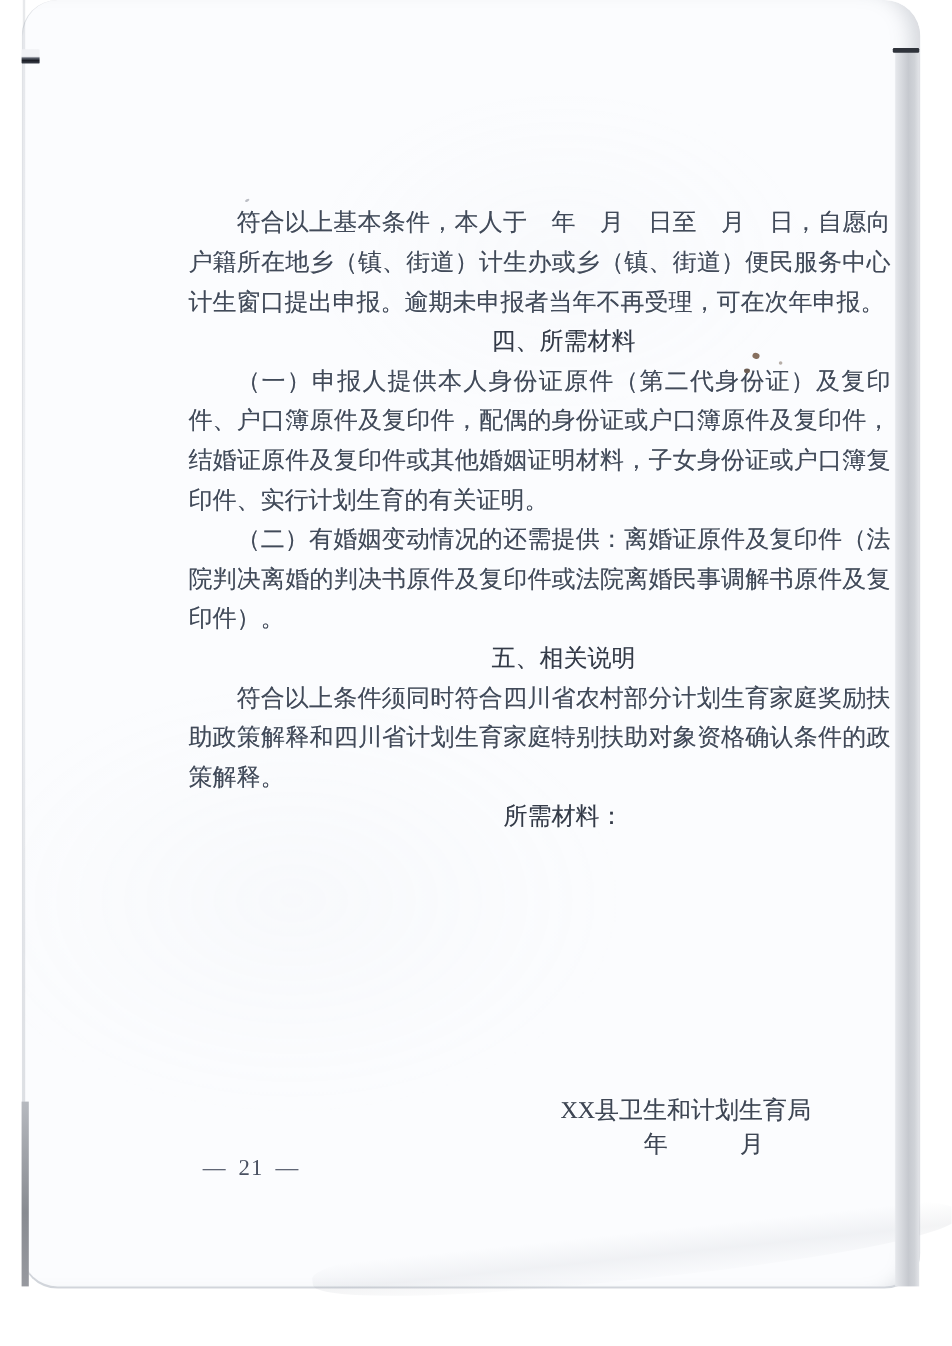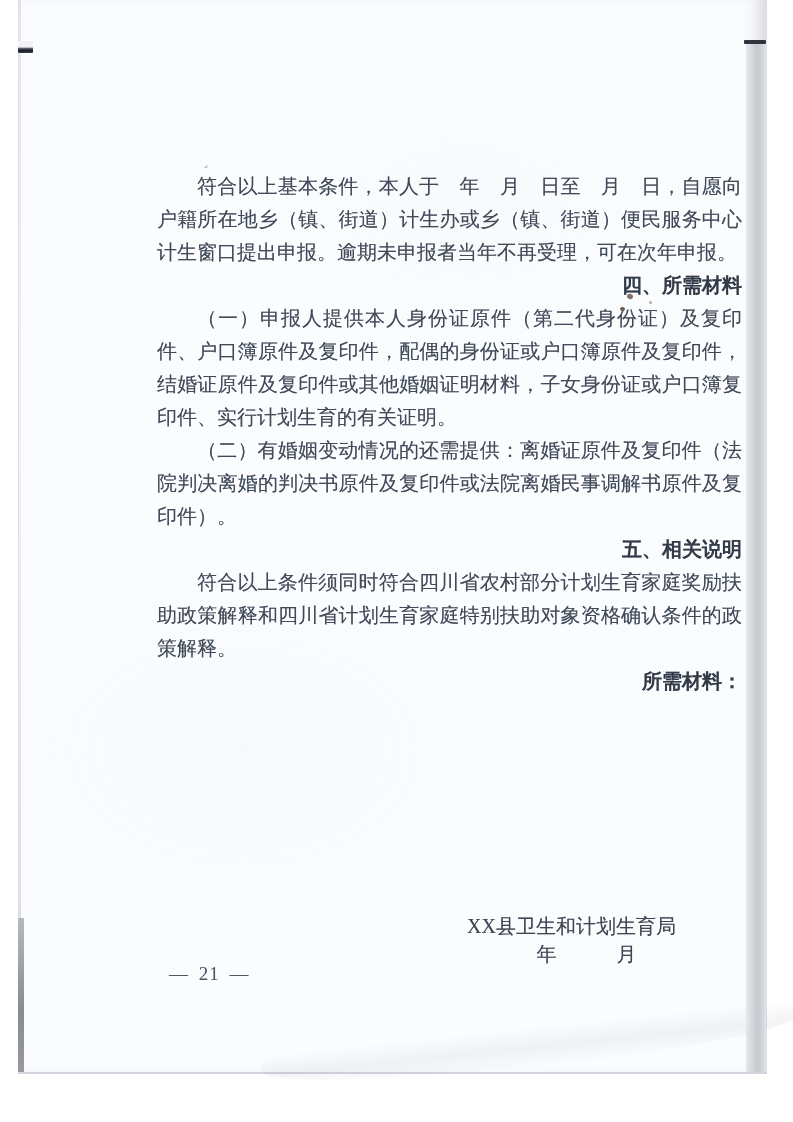--- a/index.html
+++ b/index.html
@@ -18,20 +18,21 @@
   .page {
     position: absolute;
     left: 18px; top: 0; width: 748px; height: 1072px;
     background:
       radial-gradient(ellipse 300px 200px at 60% 20%, rgba(205,210,220,0.05), rgba(205,210,220,0) 70%),
       radial-gradient(ellipse 400px 260px at 30% 70%, rgba(200,206,216,0.06), rgba(200,206,216,0) 70%),
       #fbfcfe;
     border-left: 1px solid rgba(168,173,183,0.35);
     border-bottom: 2px solid rgba(176,181,189,0.55);
     box-shadow: inset -18px 0 16px -10px rgba(120,126,138,0.28);
+    border-radius: 30px;
   }
   
   .edge-band {
     position: absolute;
     left: 746px; top: 42px; width: 20px; height: 1030px;
     background: linear-gradient(to right, #e6e8ec 0%, #c6c9cf 55%, #cfd2d7 80%, #e2e4e8 100%);
   }
   .edge-cap {
     position: absolute;
     left: 744px; top: 40px; width: 22px; height: 4px;
@@ -79,23 +80,23 @@
     text-shadow: 0 0 0.5px rgba(65,74,89,0.45);
   }
   .content p {
     margin: 0;
     text-indent: 2em;
     text-align: justify;
     text-justify: inter-ideograph;
   }
   .content p.heading {
     font-family: "Liberation Sans", sans-serif;
-    font-weight: 700;
+    font-weight: 400;
     color: #343b48;
-    text-align: right;
+    text-align: center;
   }
   
   .signature {
     position: absolute;
     left: 430px; top: 912px; width: 245px;
     font-size: 20px; line-height: 28px;
     color: #3e4654;
     text-align: center;
     text-shadow: 0 0 0.5px rgba(62,70,84,0.45);
   }

